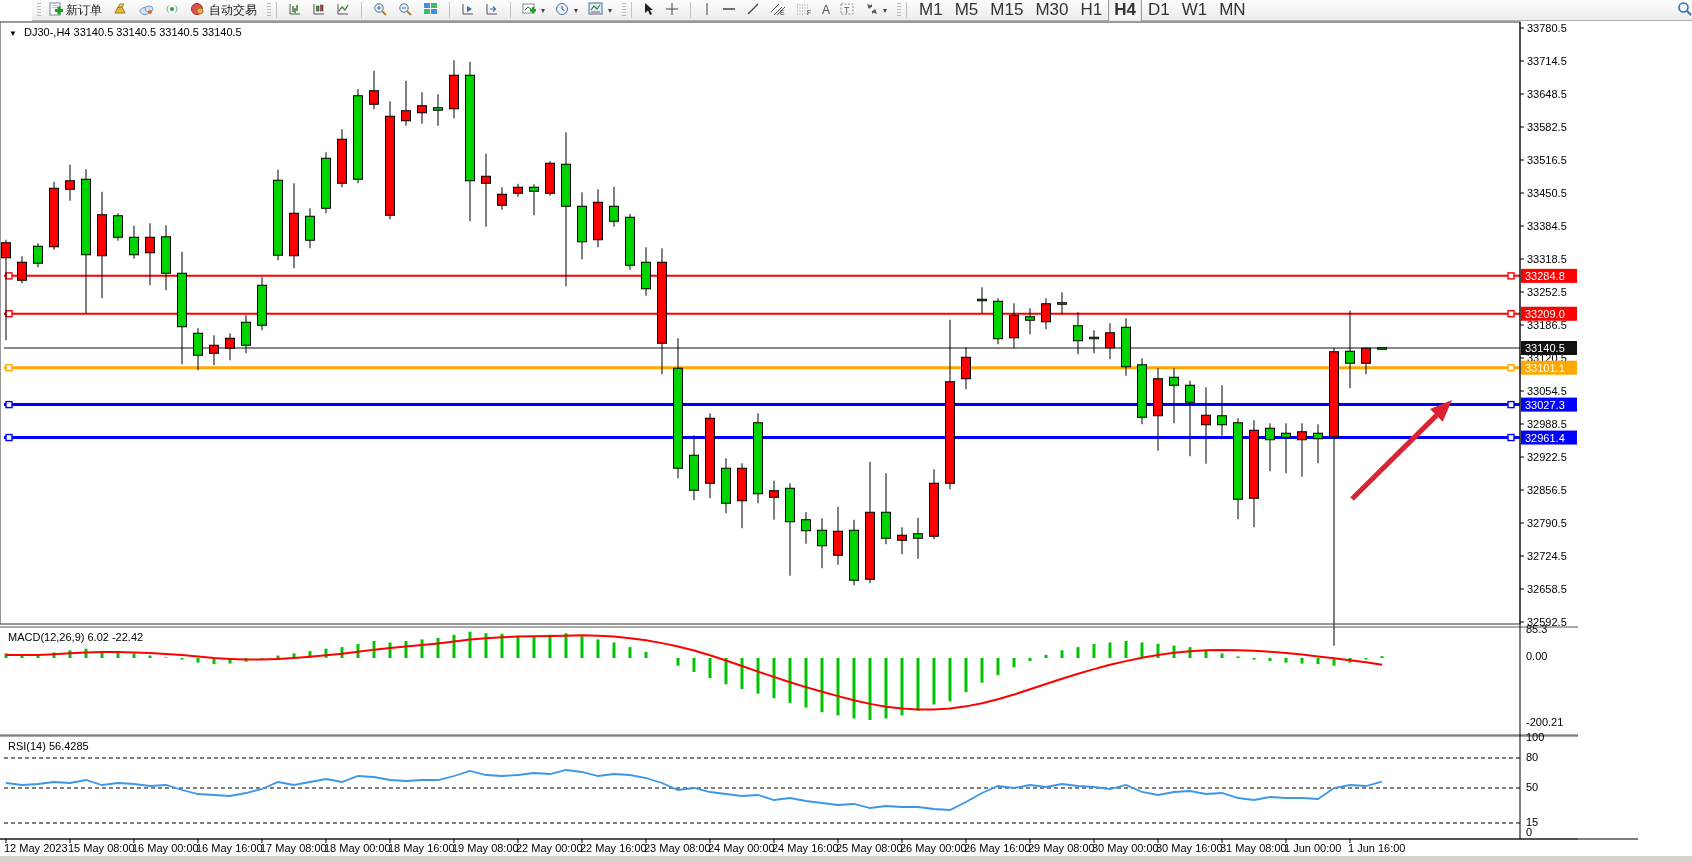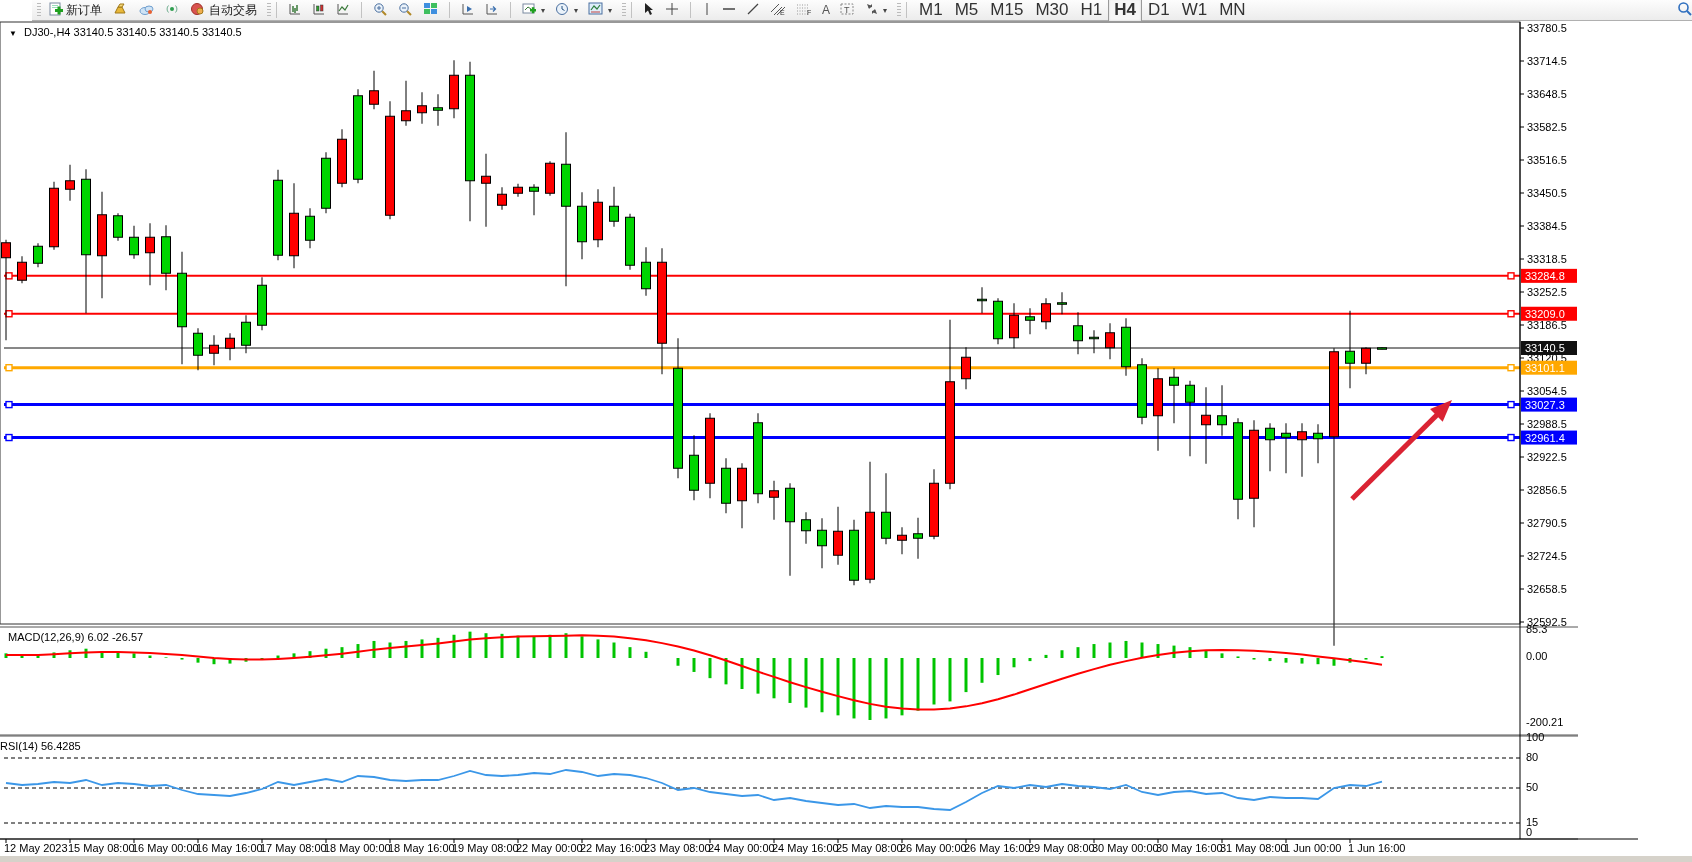--- a/index.html
+++ b/index.html
@@ -257,22 +257,22 @@
           <ellipse cx="8" cy="7" rx="7" ry="5.5" fill="#f3f3f3" stroke="#9aa"></ellipse>
           <path d="M4 11 L3 14 L7 11.5" fill="#f3f3f3" stroke="#9aa"></path>
         </svg>
       <span class="badge">1</span>
     </span>
   </div>
 </div>
 
 <div class="pane-label" style="left:24px;top:26px;">DJ30-,H4  33140.5 33140.5 33140.5 33140.5</div>
 <div class="pane-label" style="left:9px;top:29px;font-size:8px;">▼</div>
-<div class="pane-label" style="left:8px;top:631px;">MACD(12,26,9) 6.02 -26.57</div>
-<div class="pane-label" style="left:0;top:740px;">RSI(14) 56.4285</div>
+<div class="pane-label" style="left:8px;top:631px;">MACD(12,26,9) 6.02 -22.42</div>
+<div class="pane-label" style="left:8px;top:740px;">RSI(14) 56.4285</div>
 
 <svg id="chart-svg" width="1692" height="862">
     <rect x="0" y="22" width="1520" height="602" fill="#fff"></rect>
     <rect x="0" y="628" width="1520" height="106" fill="#fff"></rect>
     <rect x="0" y="737" width="1520" height="101" fill="#fff"></rect>
     <line x1="4" y1="758" x2="1520" y2="758" stroke="#000" stroke-width="1" stroke-dasharray="4 3"></line>
     <line x1="4" y1="788" x2="1520" y2="788" stroke="#000" stroke-width="1" stroke-dasharray="4 3"></line>
     <line x1="4" y1="823" x2="1520" y2="823" stroke="#000" stroke-width="1" stroke-dasharray="4 3"></line>
     <line x1="4" y1="275.84999999999854" x2="1520" y2="275.84999999999854" stroke="#fe0000" stroke-width="2"></line>
     <rect x="6" y="272.84999999999854" width="6" height="6" fill="#fff" stroke="#fe0000" stroke-width="1.4"></rect>

